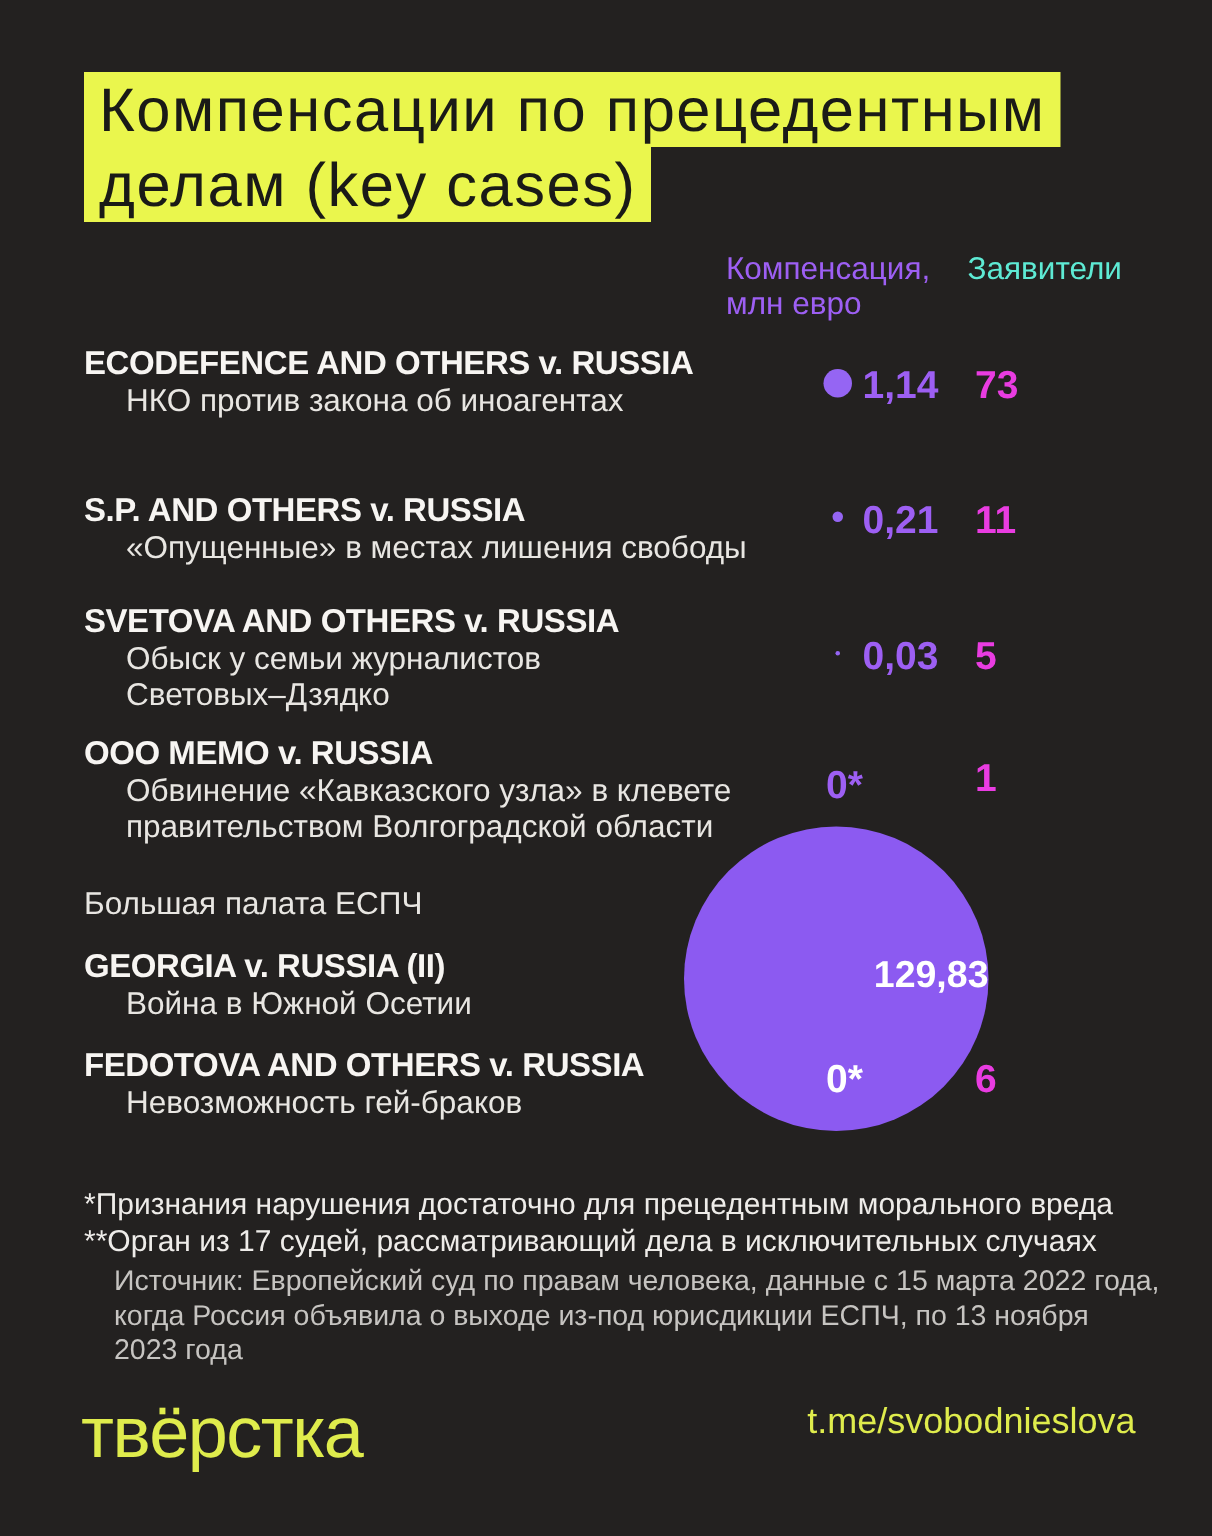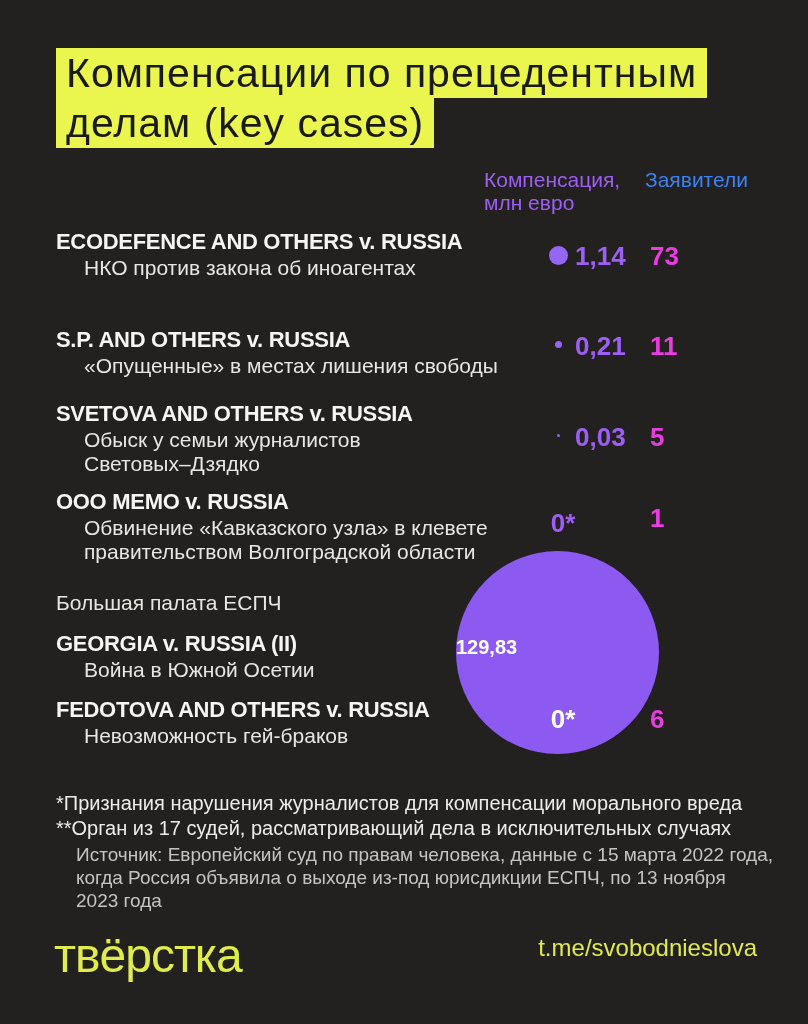--- a/index.html
+++ b/index.html
@@ -16,21 +16,21 @@
   .hl{
     display:inline-block;
     background:#eaf64d;color:#1a1a17;
     font-size:41px;line-height:50px;height:50px;
     padding:0 10px;letter-spacing:1px;
     white-space:nowrap;
   }
   
   .col-head{position:absolute;font-size:21px;line-height:23px;font-weight:400;}
   .head-comp{left:484px;top:168px;color:#9d5ff3;}
-  .head-apps{left:645px;top:168px;color:#3b82f6;}
+  .head-apps{left:645px;top:168px;color:#5eead4;}
   
   .case-block{position:absolute;left:56px;width:470px;}
   .case-title{
     font-size:22px;font-weight:700;color:#f7f5f2;
     line-height:28px;letter-spacing:-0.3px;white-space:nowrap;
   }
   .case-desc{
     font-size:21px;font-weight:400;color:#e8e6e2;
     line-height:24px;white-space:nowrap;margin-left:28px;
   }
@@ -43,22 +43,22 @@
   .bubble{position:absolute;border-radius:50%;background:#9565f3;}
   .b1{left:549px;top:246px;width:19px;height:19px;}
   .b2{left:555px;top:341px;width:7px;height:7px;}
   .b3{left:557px;top:434px;width:3px;height:3px;}
   .big-circle{
     position:absolute;left:456px;top:551px;width:203px;height:203px;
     border-radius:50%;background:#8c5af1;
   }
   .circle-value{
     position:absolute;left:0;top:85px;width:100%;
-    text-align:left;color:#ffffff;
-    font-size:20px;font-weight:700;
+    text-align:right;color:#ffffff;
+    font-size:25px;font-weight:700;
   }
   
   .val{
     position:absolute;font-size:26px;font-weight:700;color:#9d5ff3;
     line-height:30px;white-space:nowrap;text-align:right;
   }
   .v1{left:575px;top:241px}.v2{left:575px;top:331px}.v3{left:575px;top:422px}
   .val-zero{left:538px;width:50px;text-align:center;}
   .v4{top:508px}
   .v6{top:704px;color:#ffffff;}
@@ -147,21 +147,21 @@
   </div>
 
   <div class="case-block r6">
     <div class="case-title">FEDOTOVA AND OTHERS v. RUSSIA</div>
     <div class="case-desc">Невозможность гей-браков</div>
   </div>
   <div class="val val-zero v6">0*</div>
   <div class="apps a6">6</div>
 
   <div class="footnotes">
-    <div>*Признания нарушения журналистов для компенсации морального вреда</div>
+    <div>*Признания нарушения достаточно для прецедентным морального вреда</div>
     <div>**Орган из 17 судей, рассматривающий дела в исключительных случаях</div>
   </div>
   <div class="source">
     <div>Источник: Европейский суд по правам человека, данные с 15 марта 2022 года,</div>
     <div>когда Россия объявила о выходе из-под юрисдикции ЕСПЧ, по 13 ноября</div>
     <div>2023 года</div>
   </div>
 
   <div class="logo">твёрстка</div>
   <a class="tg-link" href="#">t.me/svobodnieslova</a>

